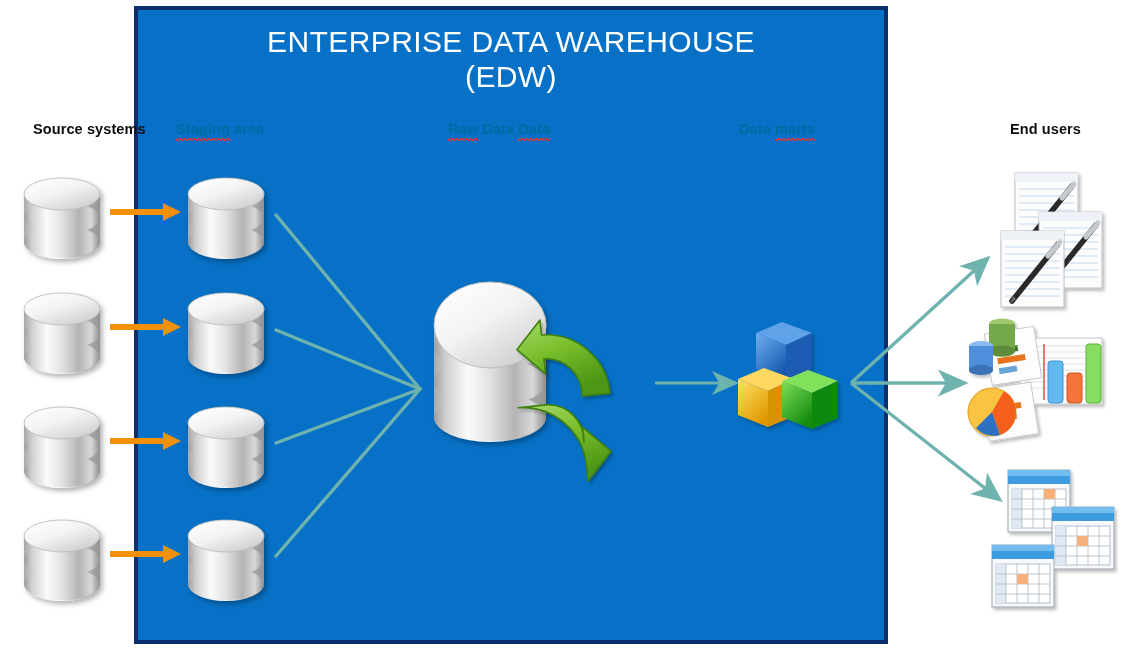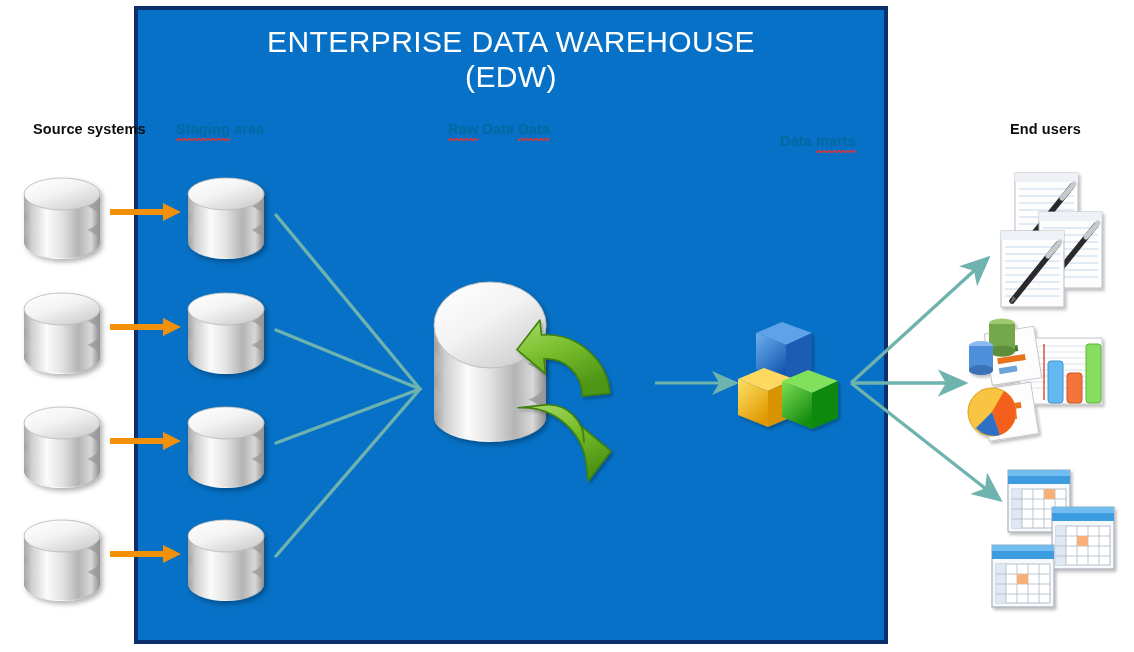--- a/index.html
+++ b/index.html
@@ -53,21 +53,21 @@
   </div>
 
   <div class="col-label light" style="left:176px;">
     <span class="sq">Staging</span><span>&nbsp;area</span>
   </div>
 
   <div class="col-label light" style="left:448px;">
     <span class="sq">Raw</span><span>&nbsp;Data&nbsp;</span><span class="sq">Data</span>
   </div>
 
-  <div class="col-label light" style="left:780px;margin-top:12px;">
+  <div class="col-label light" style="left:739px;">
     <span>Data&nbsp;</span><span class="sq">marts</span>
   </div>
 
   <div class="col-label dark" style="left:1010px;">
     <span>End users</span>
   </div>
 
   <svg id="connectors" viewBox="0 0 1134 652">
     <defs>
       <linearGradient id="gTop" x1="0.1" y1="0" x2="0.9" y2="1">

